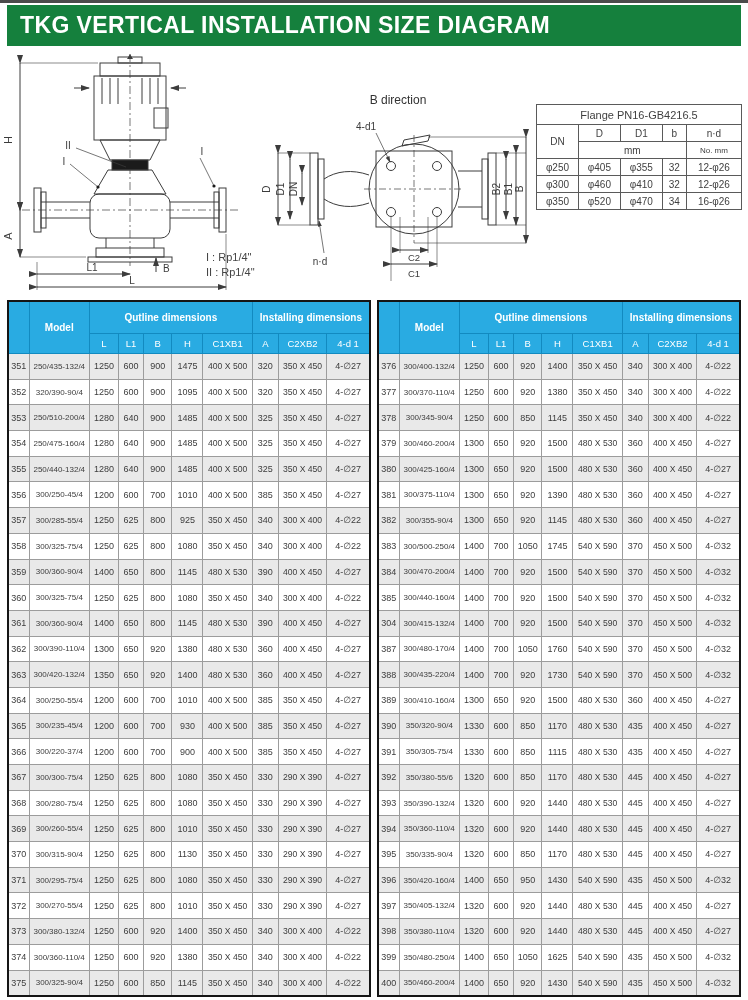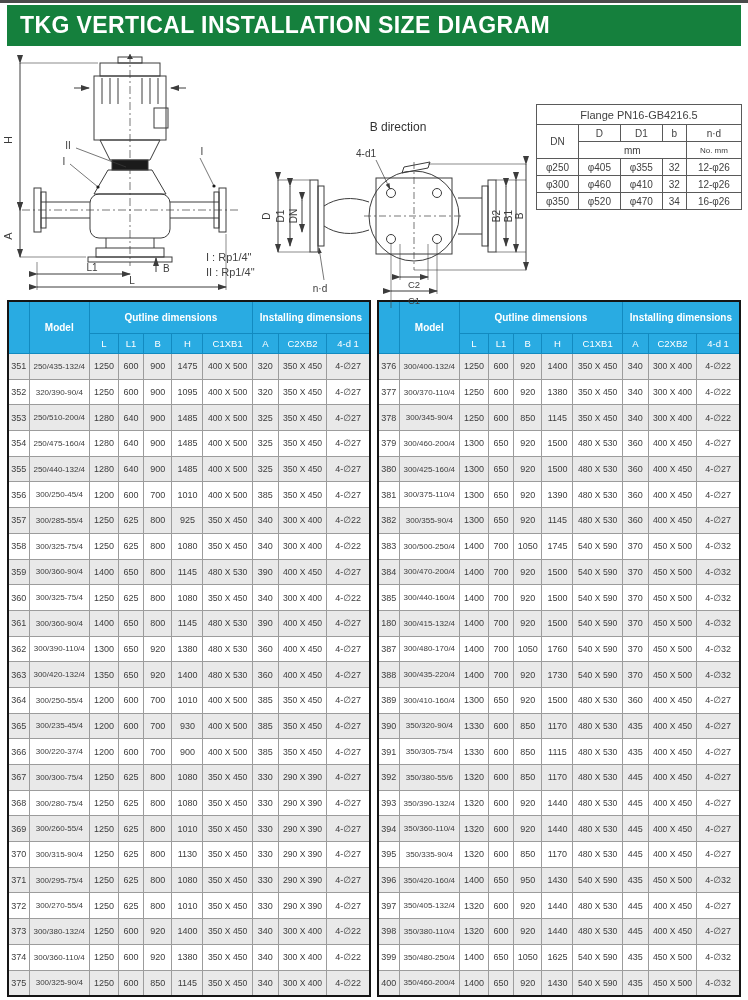--- a/index.html
+++ b/index.html
@@ -6,21 +6,21 @@
   body{width:748px;height:1000px;position:relative;background:#fff;
        font-family:"Liberation Sans", sans-serif;overflow:hidden;}
   .top-strip{height:3px;background:#4b4b4b;margin:0;}
   .banner{margin:2px 7px 0 7px;background:#15803d;color:#fff;font-weight:bold;
           font-size:23px;padding:7px 0 7px 13px;letter-spacing:.4px;}
   
   .diagram{position:relative;height:250px;}
   .diagram svg{position:absolute;}
   svg text{fill:#3c3c3c;font-family:"Liberation Sans",sans-serif;}
   .front-svg{left:4px;top:6px;}
-  .bdir-wrap{position:absolute;left:262px;top:74px;width:272px;}
+  .bdir-wrap{position:absolute;left:262px;top:47px;width:272px;}
   .bdir-title{font-size:12px;color:#333;text-align:center;width:100%;margin-bottom:2px;}
   .bdir-svg{position:static !important;display:block;}
   .notes{position:absolute;left:206px;top:204px;font-size:11px;color:#444;line-height:15px;}
   .flange-box{position:absolute;left:536px;top:58px;width:206px;}
   table.flange{border-collapse:collapse;width:100%;font-size:10px;color:#3f3f3f;
                border:1.5px solid #3a3a3a;background:#fff;padding-left:24px;}
   table.flange th, table.flange td{border:1px solid #5a5a5a;text-align:center;
                padding:1px 2px;font-weight:normal;height:14px;}
   table.flange .ft-title{font-size:11px;height:17px;}
   table.flange .no-mm{font-size:8px;}
@@ -732,21 +732,21 @@
           <td class="c2">1400</td>
           <td class="c3">700</td>
           <td class="c4">920</td>
           <td class="c5">1500</td>
           <td class="c6">540 X 590</td>
           <td class="c7">370</td>
           <td class="c8">450 X 500</td>
           <td class="c9">4-∅32</td>
         </tr>
         <tr class="shade">
-          <td class="c0">180</td>
+          <td class="c0">304</td>
           <td class="c1">300/415-132/4</td>
           <td class="c2">1400</td>
           <td class="c3">700</td>
           <td class="c4">920</td>
           <td class="c5">1500</td>
           <td class="c6">540 X 590</td>
           <td class="c7">370</td>
           <td class="c8">450 X 500</td>
           <td class="c9">4-∅32</td>
         </tr>

